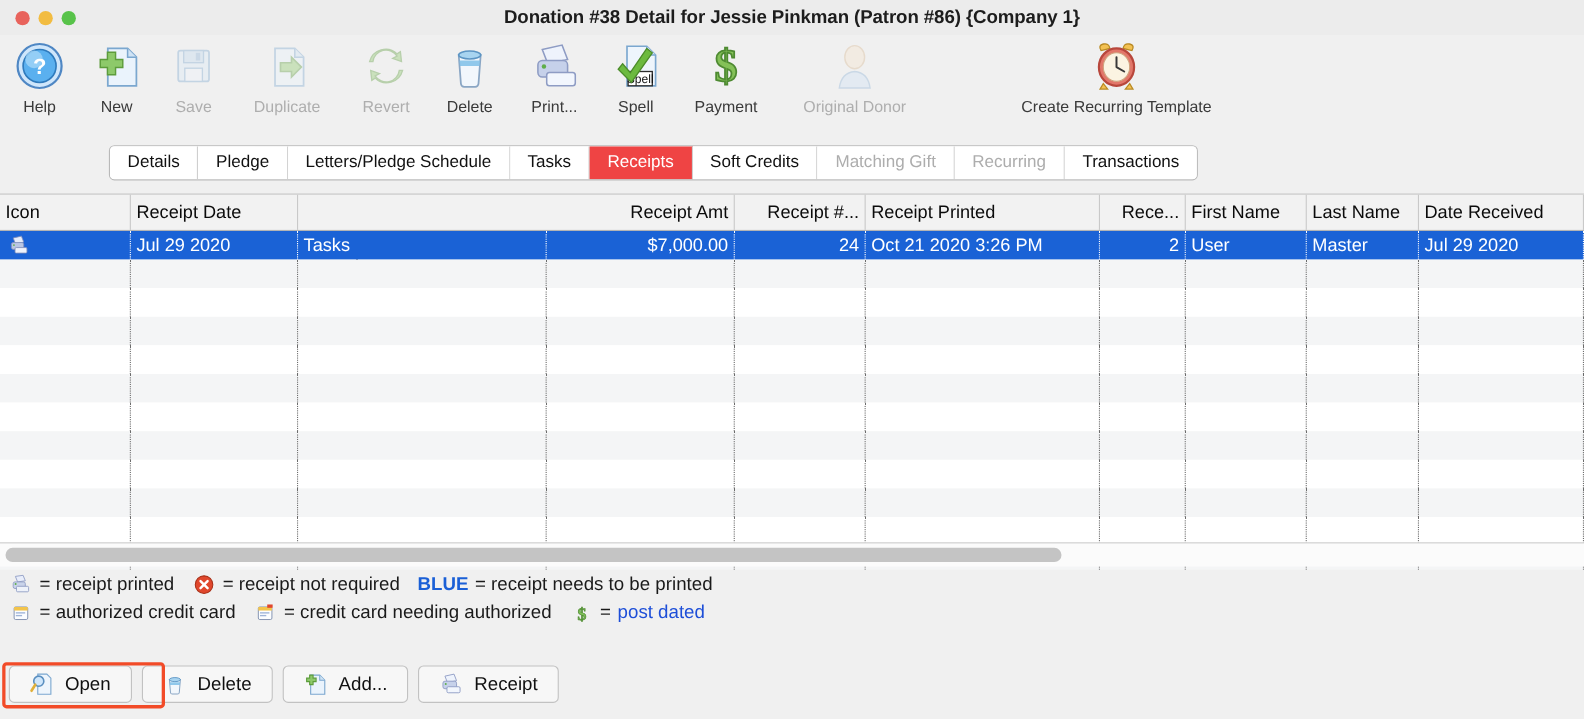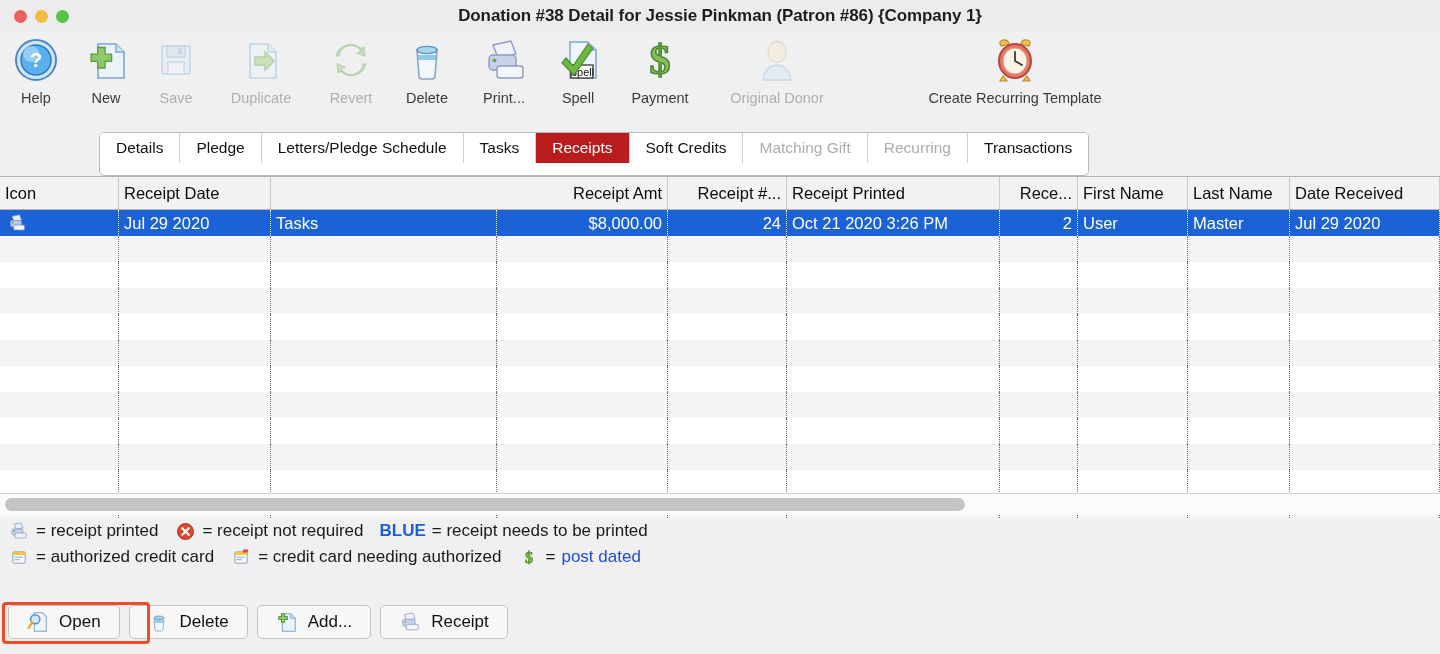--- a/index.html
+++ b/index.html
@@ -53,35 +53,35 @@
   }
   .tb-item.disabled .tb-label { color: #aeaeae; }
   .tb-item.disabled .tb-icon { opacity: 0.38; }
 
   
   .tabs {
     position: absolute; left: 0; top: 132px; width: 1440px; height: 34px;
   }
   .tabstrip {
     position: absolute; left: 99px; top: 0;
-    display: flex; height: 44px;
+    display: flex; height: 32px;
     border: 1px solid #b9b9b9; border-radius: 5px;
     overflow: hidden; background: #ffffff;
   }
   .tab {
     display: flex; align-items: center; justify-content: center;
     padding: 0 16px; height: 30px;
     font-size: 15.5px; color: #111;
     background: #ffffff;
     border-right: 1px solid #cfcfcf;
     white-space: nowrap;
     cursor: default;
   }
   .tab:last-child { border-right: none; }
-  .tab.active { background: #b91c1c; color: #ffffff; }
+  .tab.active { background: #ef4444; color: #ffffff; }
   .tab.disabled { color: #adadad; }
 
   
   .tablewrap {
     position: absolute; left: 0; top: 176px; width: 1440px; height: 340px;
     background: #ffffff;
     border-top: 1px solid #b4b4b4;
     border-bottom: 1px solid #b4b4b4;
   }
   .thead {
@@ -330,21 +330,21 @@
           <div class="td icon" style="width: 119px;">
             <svg width="22" height="20" viewBox="0 0 24 24">
               <path d="M6 4 L15 2 L17.5 8.5 L8.5 10.5 Z" fill="#e5ecfa" stroke="#7e8dbb" stroke-width="0.9"></path>
               <rect x="4" y="9" width="13.5" height="7.5" rx="2" fill="#b9c6e4" stroke="#7e8dbb" stroke-width="0.9"></rect>
               <rect x="8" y="14.5" width="13" height="6" rx="1.3" fill="#eef2fc" stroke="#7e8dbb" stroke-width="0.9"></rect>
               <circle cx="6.8" cy="11.8" r="1" fill="#5fae4a"></circle>
             </svg>
           </div>
           <div class="td" style="width: 152px;">Jul 29 2020</div>
           <div class="td" style="width: 226px;">Tasks</div>
-          <div class="td num" style="width: 171px;">$8,000.00</div>
+          <div class="td num" style="width: 171px;">$7,000.00</div>
           <div class="td num" style="width: 119px;">24</div>
           <div class="td" style="width: 213px;">Oct 21 2020 3:26 PM</div>
           <div class="td num" style="width: 78px;">2</div>
           <div class="td" style="width: 110px;">User</div>
           <div class="td" style="width: 102px;">Master</div>
           <div class="td" style="width: 150px;">Jul 29 2020</div>
         </div>
         <div class="trow even">
           <div class="td" style="width: 119px;"></div>
           <div class="td" style="width: 152px;"></div>

